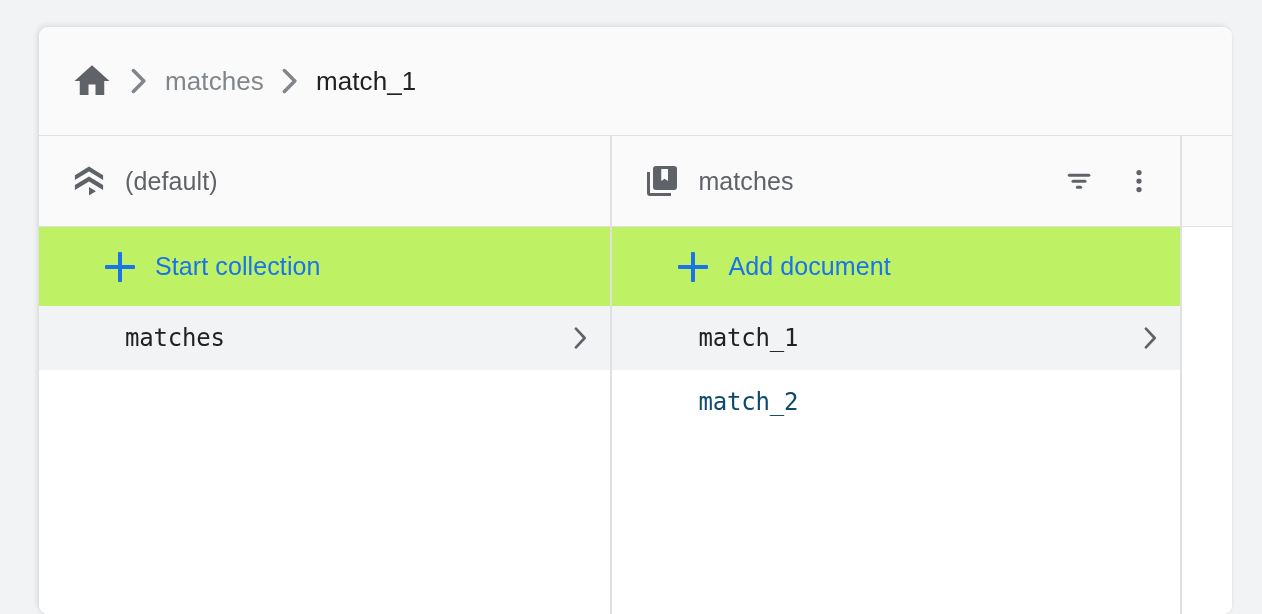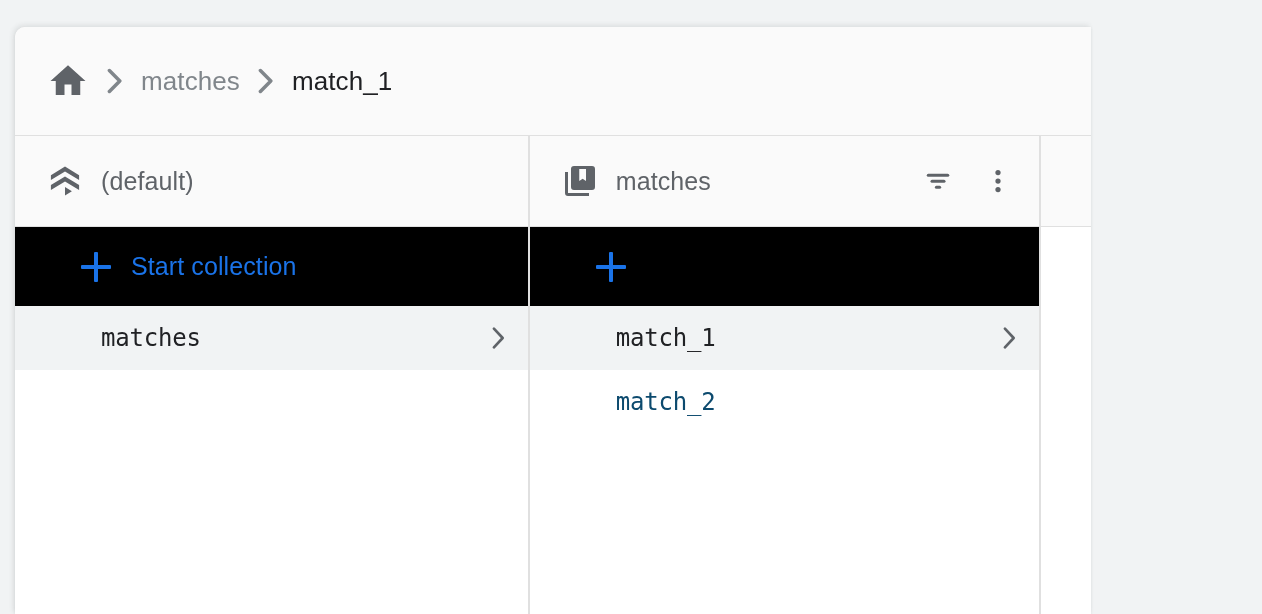--- a/index.html
+++ b/index.html
@@ -10,28 +10,29 @@
     height: 614px;
     overflow: hidden;
     background: #f1f3f4;
     font-family: "Liberation Sans", sans-serif;
     -webkit-font-smoothing: antialiased;
   }
 
   
   #app {
     position: absolute;
-    left: 15px;
+    left: 39px;
     top: 27px;
-    width: 1076px;
+    width: 1193px;
     height: 587px;
     background: #fafafa;
     border-top-left-radius: 10px;
     box-shadow: -2px -2px 5px rgba(60,64,67,.10), 0 1px 3px rgba(60,64,67,.10);
     overflow: hidden;
+    border-radius: 9px;
   }
 
   
   #breadcrumb-bar {
     height: 109px;
     background: #fafafa;
     border-bottom: 1px solid #e0e0e0;
     display: flex;
     align-items: center;
     padding-left: 32px;
@@ -112,21 +113,21 @@
   .hdr-btn svg { display: block; }
 
   
   .add-row {
     height: 79px;
     min-height: 79px;
     display: flex;
     align-items: center;
     padding-left: 66px;
     cursor: pointer;
-    background: #000000;
+    background: #bef264;
   }
   .add-plus {
     width: 30px; height: 30px;
     position: relative;
     margin-right: 20px;
     flex: 0 0 auto;
   }
   .add-plus::before, .add-plus::after {
     content: "";
     position: absolute;
@@ -251,20 +252,21 @@
               <circle cx="12" cy="5.2" r="2.1" fill="#5f6368"></circle>
               <circle cx="12" cy="12" r="2.1" fill="#5f6368"></circle>
               <circle cx="12" cy="18.8" r="2.1" fill="#5f6368"></circle>
             </svg>
           </span>
         </span>
       </div>
 
       <div class="add-row">
         <span class="add-plus"></span>
+        <span class="add-label">Add document</span>
       </div>
 
       <div class="list">
 
         <div class="list-row selected">
           <span class="row-label">match_1</span>
           <span class="row-chevron">
             <svg viewBox="0 0 24 24" aria-hidden="true">
               <path d="M8.5 4 L16 12 L8.5 20" fill="none" stroke="#5f6368" stroke-width="2.3" stroke-linecap="round" stroke-linejoin="round"></path>
             </svg>

